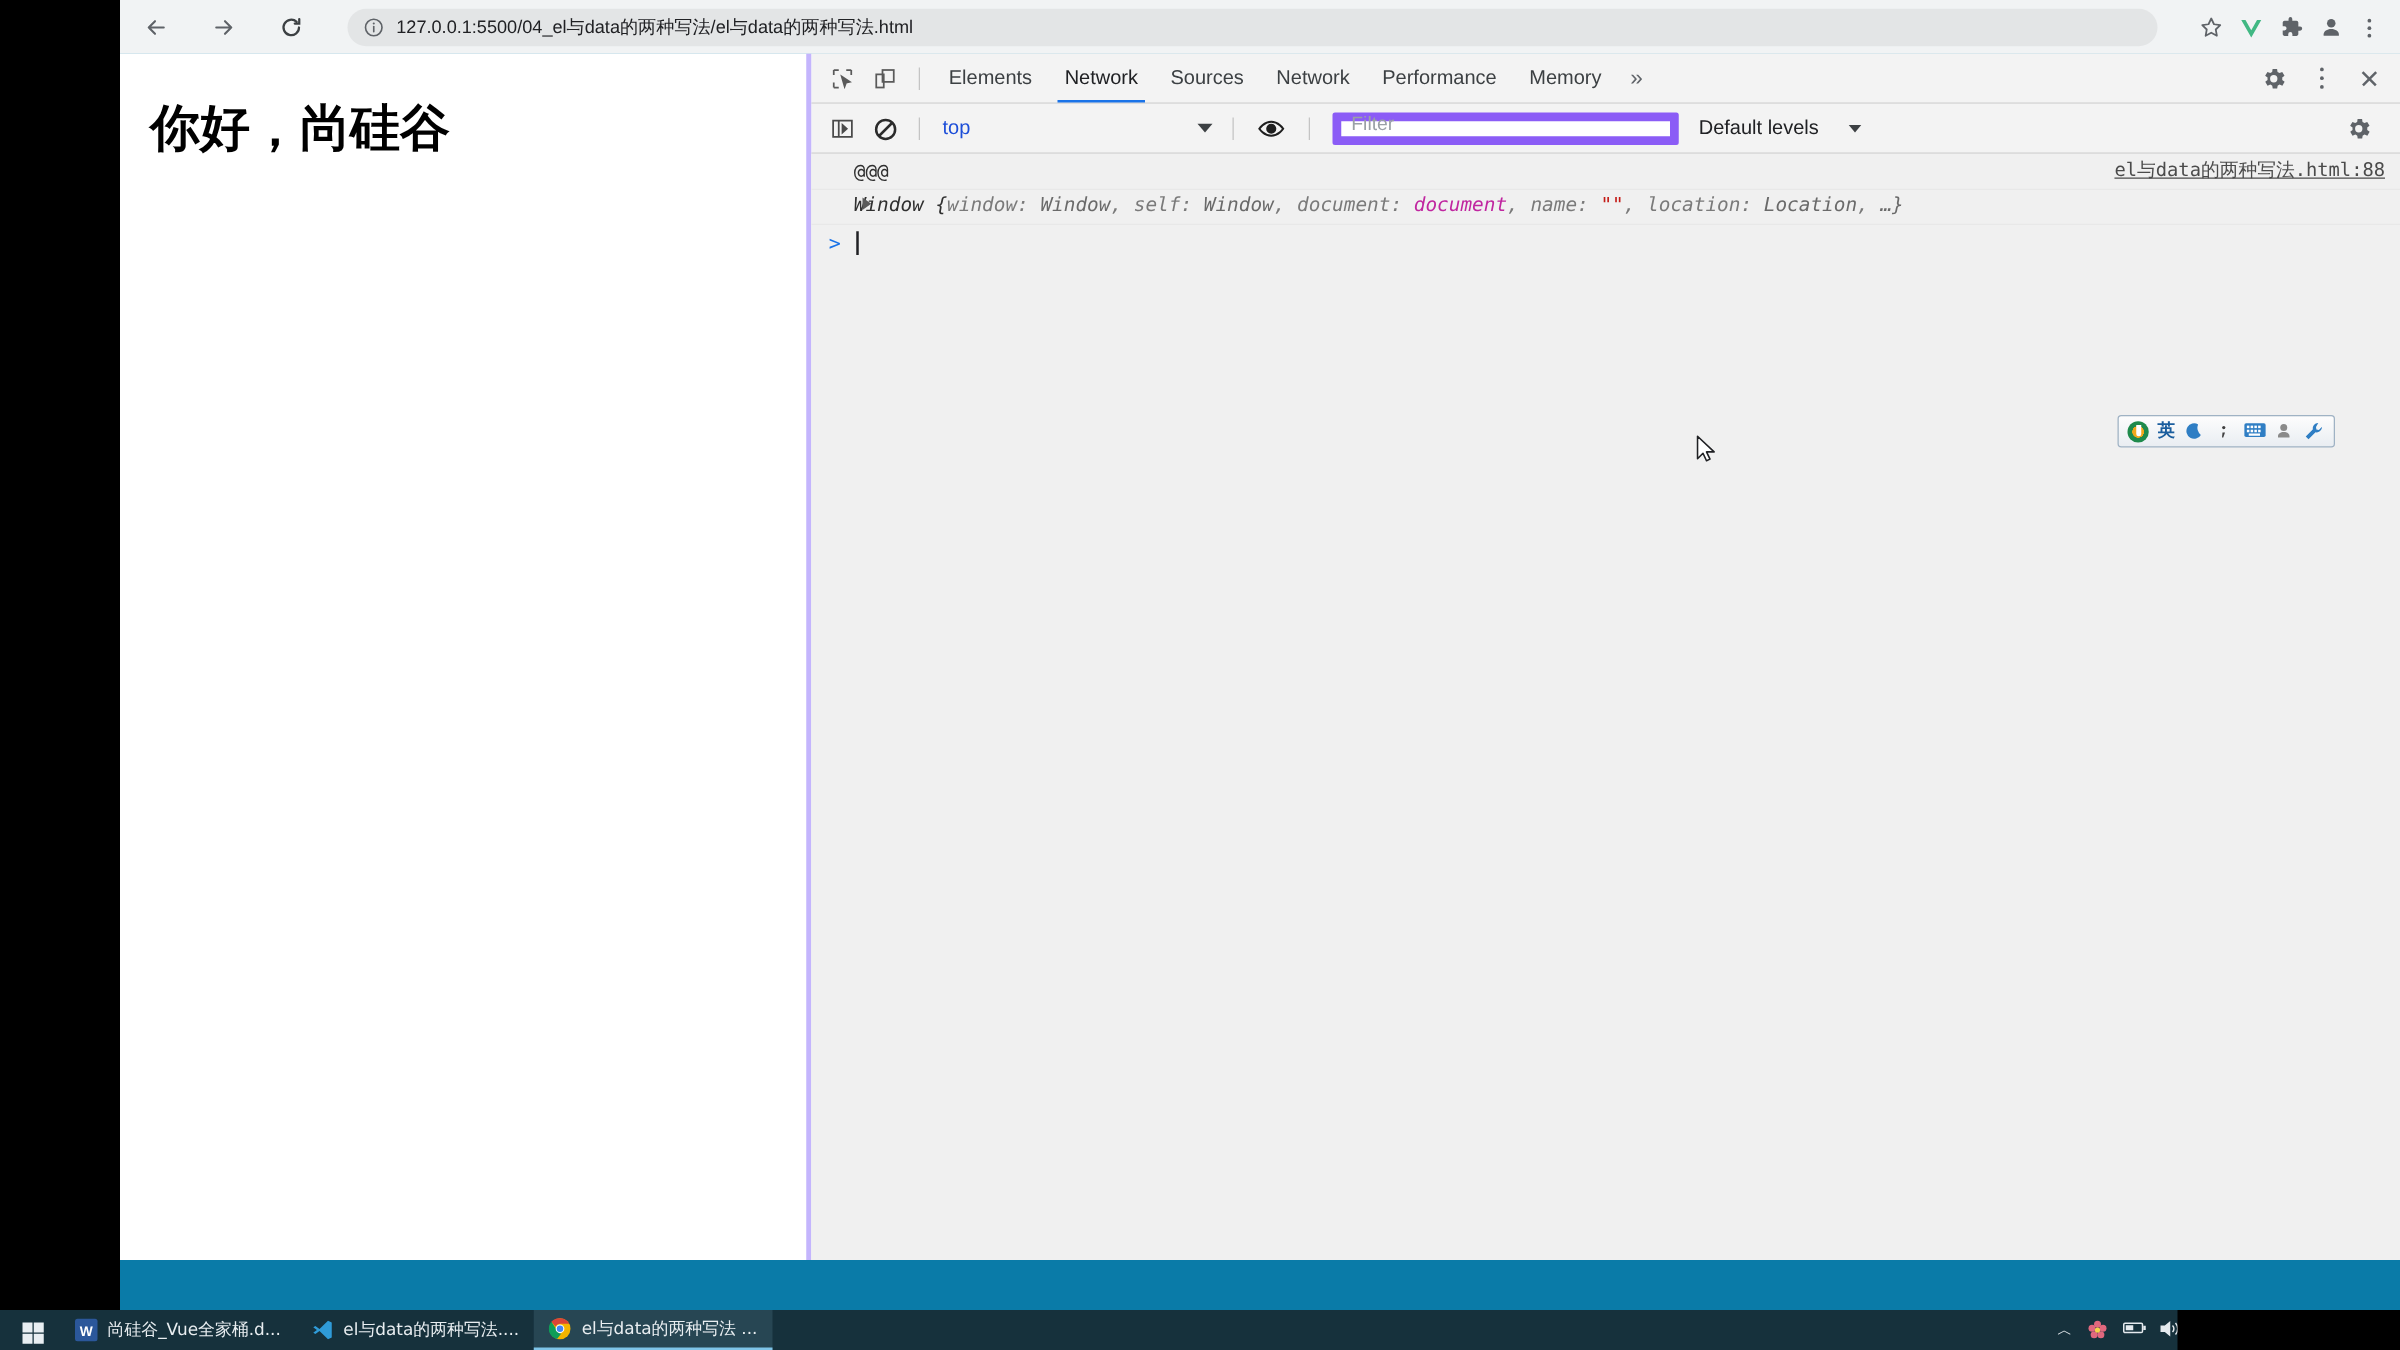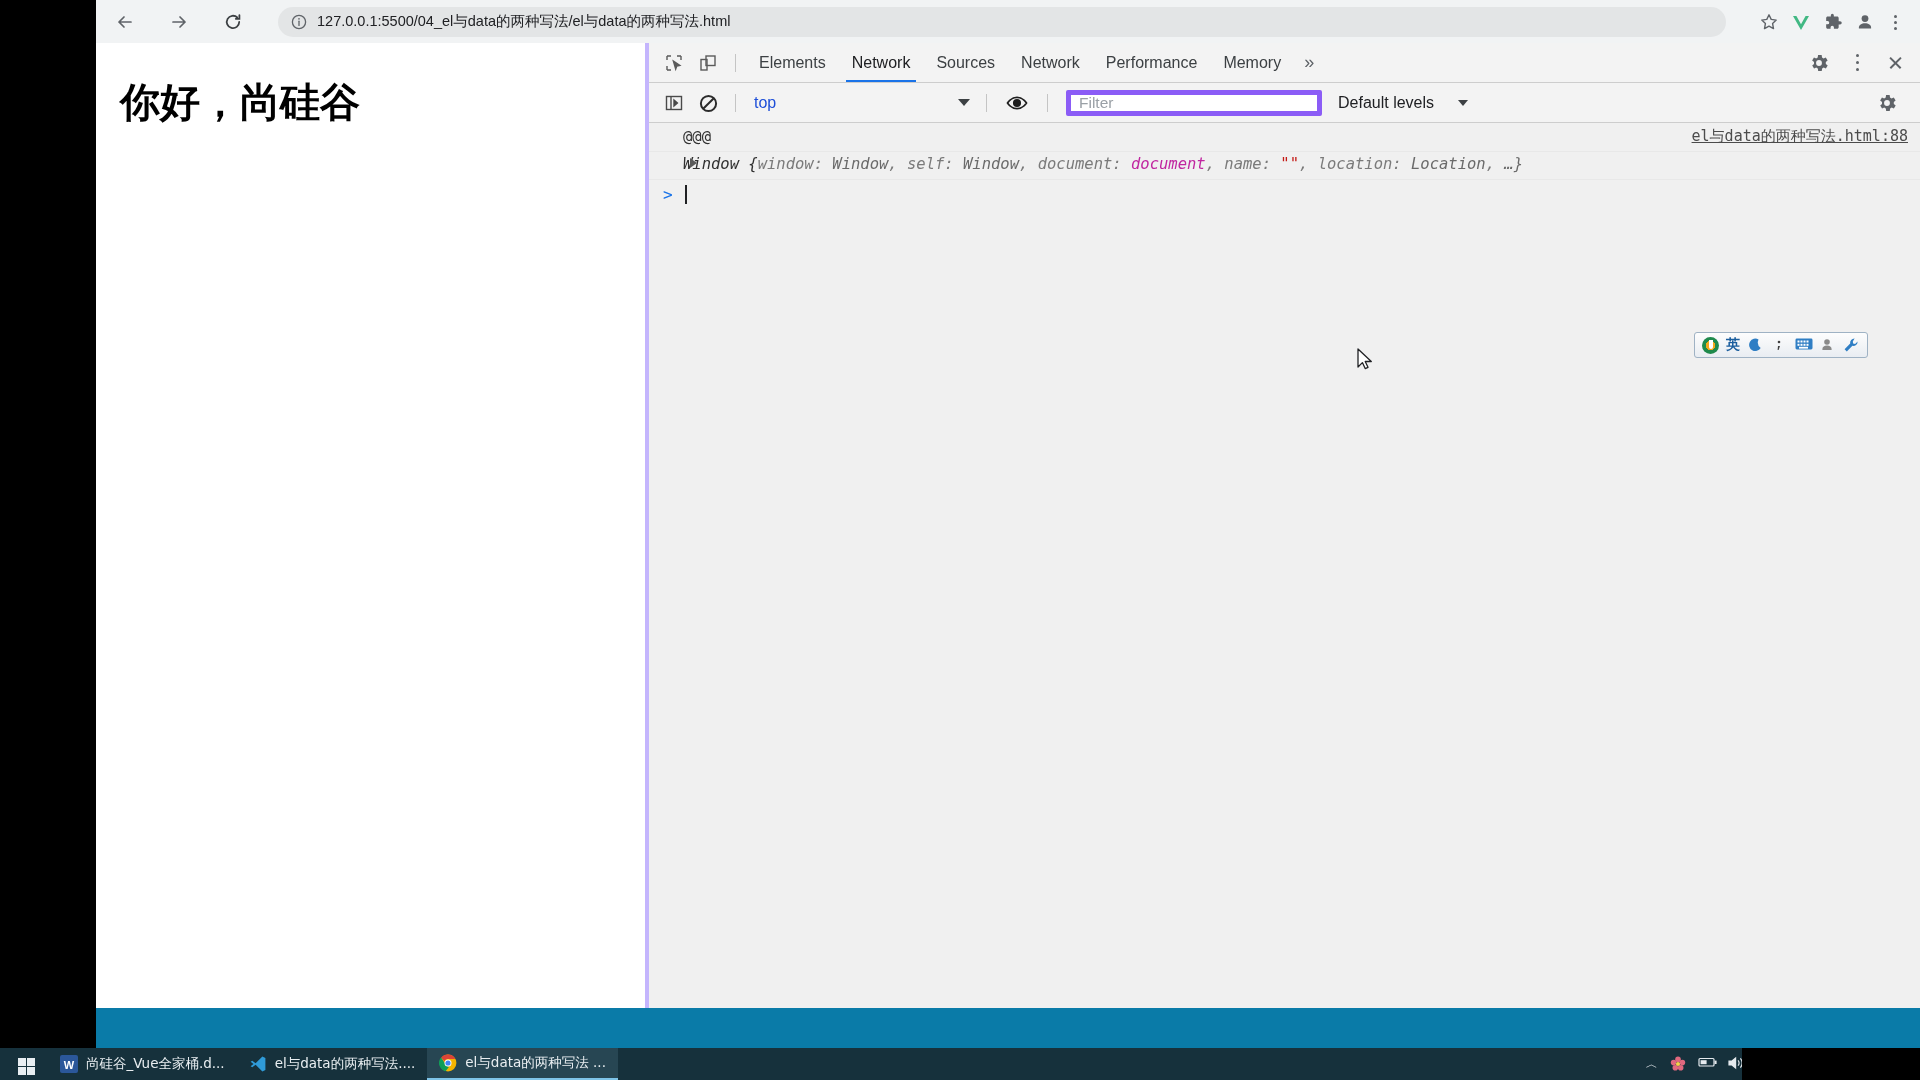--- a/index.html
+++ b/index.html
@@ -156,22 +156,22 @@
     width: 230px; height: 26px; display: flex; align-items: center;
     font-size: 16px; color: #1d4ed8; padding-left: 8px; position: relative;
   }
   #ctx-caret {
     margin-left: auto; margin-right: 6px; width: 0; height: 0;
     border-left: 6px solid transparent; border-right: 6px solid transparent;
     border-top: 7px solid #3c4043;
   }
   #eye-btn { width: 40px; height: 30px; position: relative; }
   #filter-input {
-    width: 256px; height: 26px; background: #fff; border: 5px solid #8b5cf6;
-    border-radius: 2px; display: flex; align-items: center; padding: 0 8px;
+    width: 277px; height: 26px; background: #fff; border: 7px solid #8b5cf6;
+    border-radius: 2px; display: flex; align-items: flex-end; padding: 0 8px;
     font-size: 15.5px; color: #9aa0a6; margin: 0 8px;
   }
   #levels { font-size: 16px; color: #202124; display: flex; align-items: center; gap: 24px; padding: 0 8px; }
   #levels .caret {
     width: 0; height: 0; border-left: 5.5px solid transparent;
     border-right: 5.5px solid transparent; border-top: 6.5px solid #3c4043;
   }
   #dt-fb-right { margin-left: auto; display: flex; align-items: center; padding-right: 6px; }
 
   #console-body { flex: 1 1 auto; background: #f0f0f0; position: relative; overflow: hidden; }

